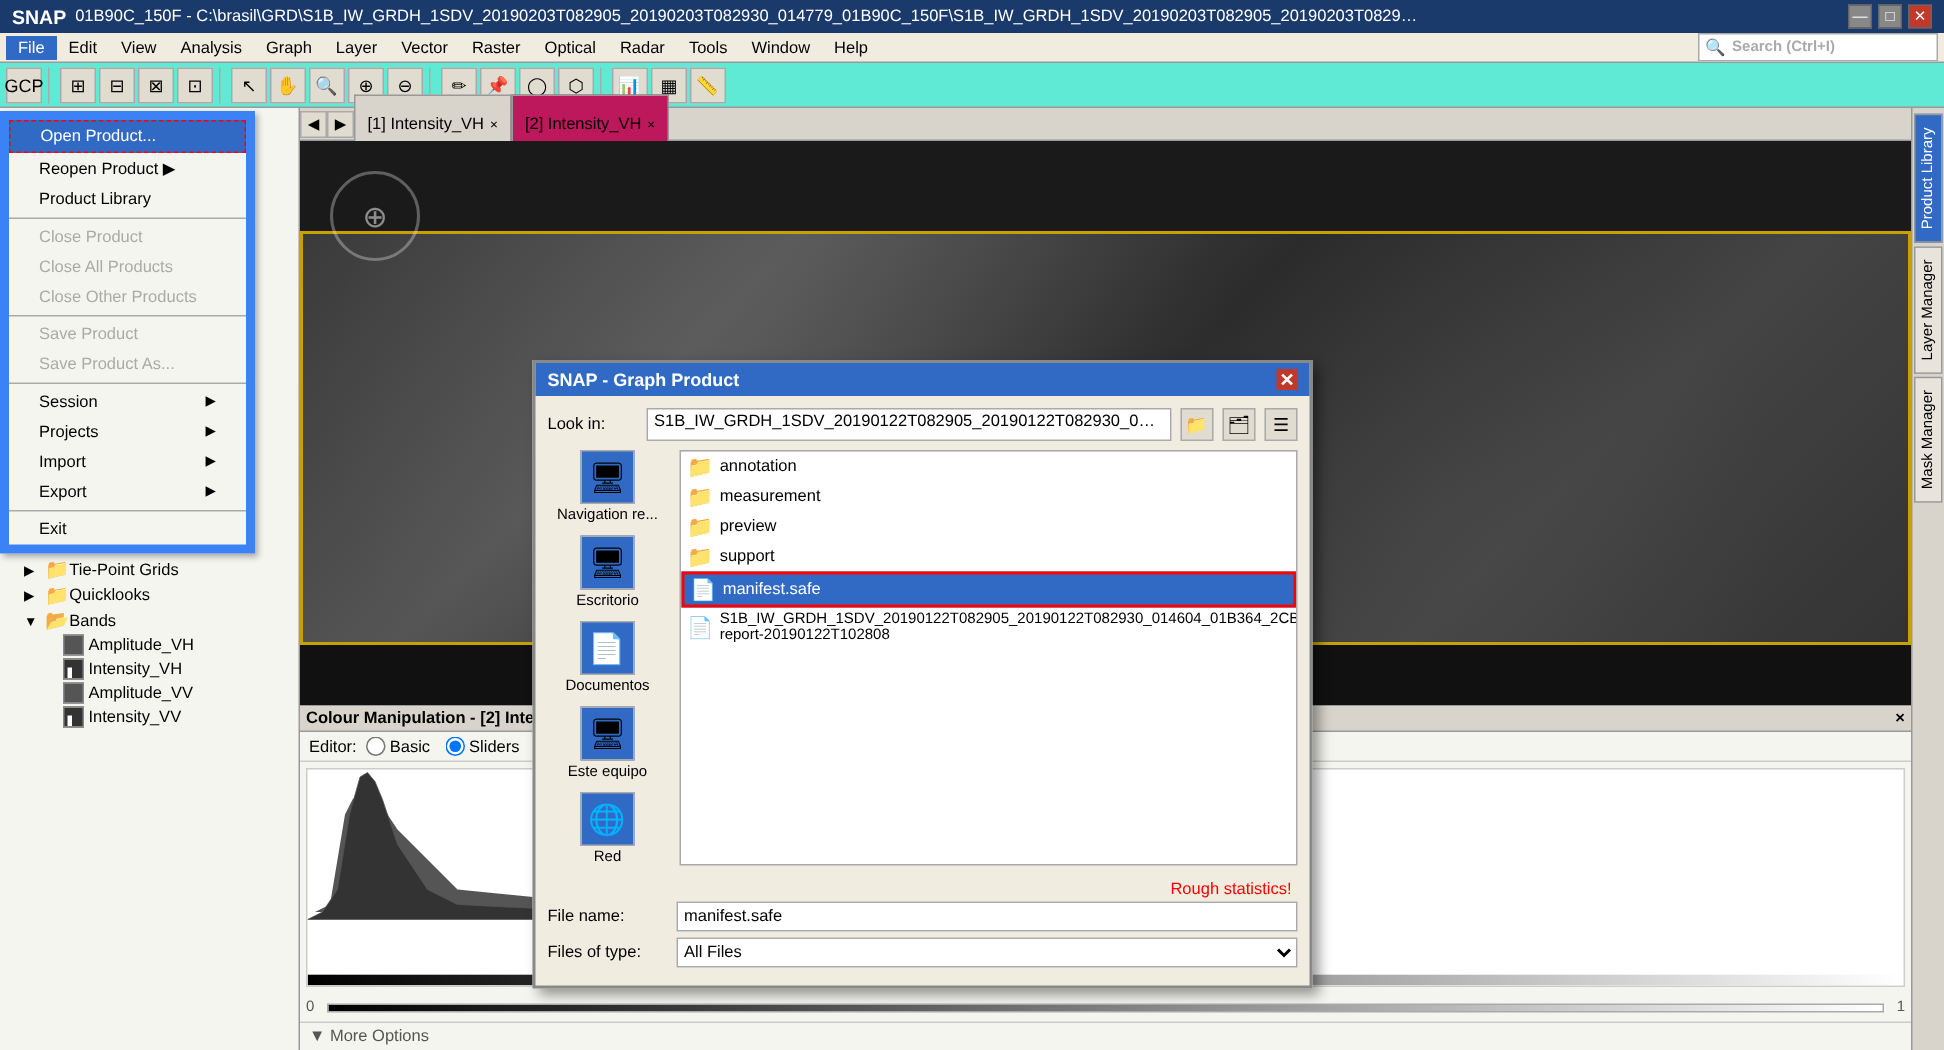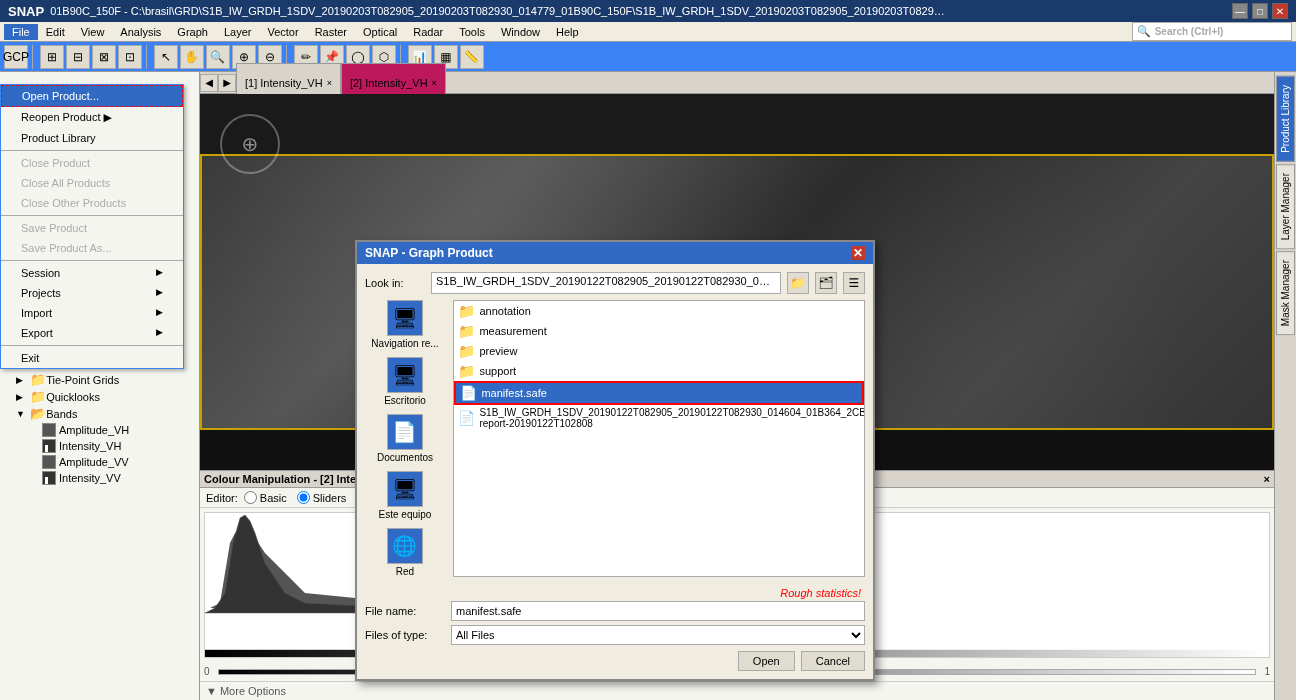--- a/index.html
+++ b/index.html
@@ -35,21 +35,21 @@
     .menu-item {
       padding: 2px 8px;
       cursor: pointer;
       font-size: 11px;
       white-space: nowrap;
     }
     .menu-item:hover, .menu-item.active { background: #316ac5; color: white; }
 
     
     .toolbar {
-      background: #3b82f6;
+      background: #5eead4;
       height: 30px;
       display: flex;
       align-items: center;
       border-bottom: 1px solid #999;
       padding: 0 4px;
       gap: 2px;
     }
     .tb-btn {
       width: 24px; height: 24px;
       background: #e0dcd0;
@@ -80,26 +80,26 @@
       border-right: 1px solid #999;
       display: flex;
       flex-direction: column;
       overflow: hidden;
       position: relative;
     }
 
     
     .dropdown-menu {
       position: absolute;
-      top: 12px;
+      top: 2px;
       left: 0;
       background: #f5f5f0;
-      border: 1px solid #3b82f6;
+      border: 6px solid #3b82f6;
       z-index: 100;
-      width: 184px;
+      width: 170px;
       box-shadow: 2px 2px 4px rgba(0,0,0,0.3);
     }
     .dropdown-item {
       padding: 4px 20px;
       cursor: pointer;
       font-size: 11px;
       white-space: nowrap;
     }
     .dropdown-item.highlighted { background: #316ac5; color: white; border: 1px dashed #ff0000; }
     .dropdown-item.disabled { color: #aaa; cursor: default; }
@@ -409,21 +409,20 @@
     .dialog-btn {
       padding: 3px 14px;
       border: 1px solid #aaa;
       background: #e0dcd0;
       cursor: pointer;
       font-size: 11px;
     }
     .rough-stats {
       color: red;
       font-size: 11px;
-      font-style: italic;
       text-align: right;
       padding: 2px 4px;
     }
 
     
     .nav-thumbnail {
       flex: 1;
       background: linear-gradient(135deg, #555 0%, #222 100%);
       margin: 4px;
       position: relative;
@@ -780,20 +779,16 @@
         <div class="dialog-field-row">
           <span class="dialog-field-label">File name:</span>
           <input class="dialog-field-input" type="text" value="manifest.safe" style="">
         </div>
         <div class="dialog-field-row">
           <span class="dialog-field-label">Files of type:</span>
           <select class="dialog-field-select">
             <option>All Files</option>
           </select>
         </div>
-        <div class="dialog-buttons">
-          <button class="dialog-btn">Open</button>
-          <button class="dialog-btn">Cancel</button>
-        </div>
       </div>
     </div>
   </div>
 </div>
 
 </body></html>

